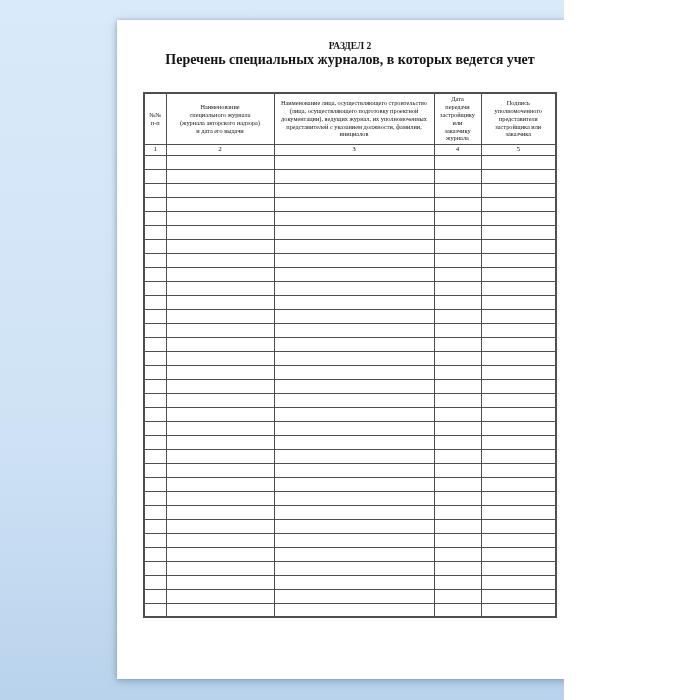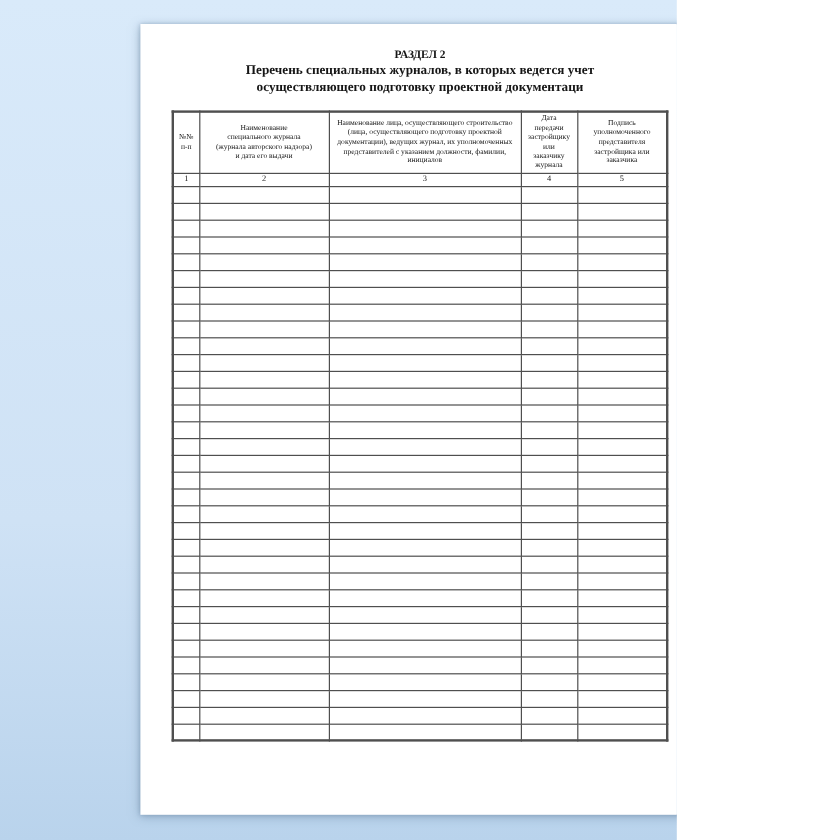--- a/index.html
+++ b/index.html
@@ -33,21 +33,21 @@
   .heading {
     margin-top: 20px;
     text-align: center;
     font-weight: bold;
     font-size: 9.5px;
     line-height: 13px;
   }
   .doc-title {
     text-align: center;
     font-weight: bold;
-    font-size: 11px;
+    font-size: 14px;
     line-height: 13.5px;
   }
   table.journal-table {
     position: absolute;
     left: 26px; top: 72px;
     width: 412px;
     border-collapse: collapse;
     table-layout: fixed;
     border: 2px solid var(--border_color);
   }
@@ -76,21 +76,20 @@
 </head>
 <body>
 
 <div class="canvas">
   <div class="paper">
 
     <div class="heading">РАЗДЕЛ 2</div>
 
     <div class="doc-title">
       <div>Перечень специальных журналов, в которых ведется учет</div>
-      <div>осуществляющего подготовку проектной документаци</div>
     </div>
 
     <table class="journal-table">
       <colgroup>
         <col style="width:22px">
         <col style="width:108px">
         <col style="width:160px">
         <col style="width:47px">
         <col style="width:75px">
       </colgroup>

